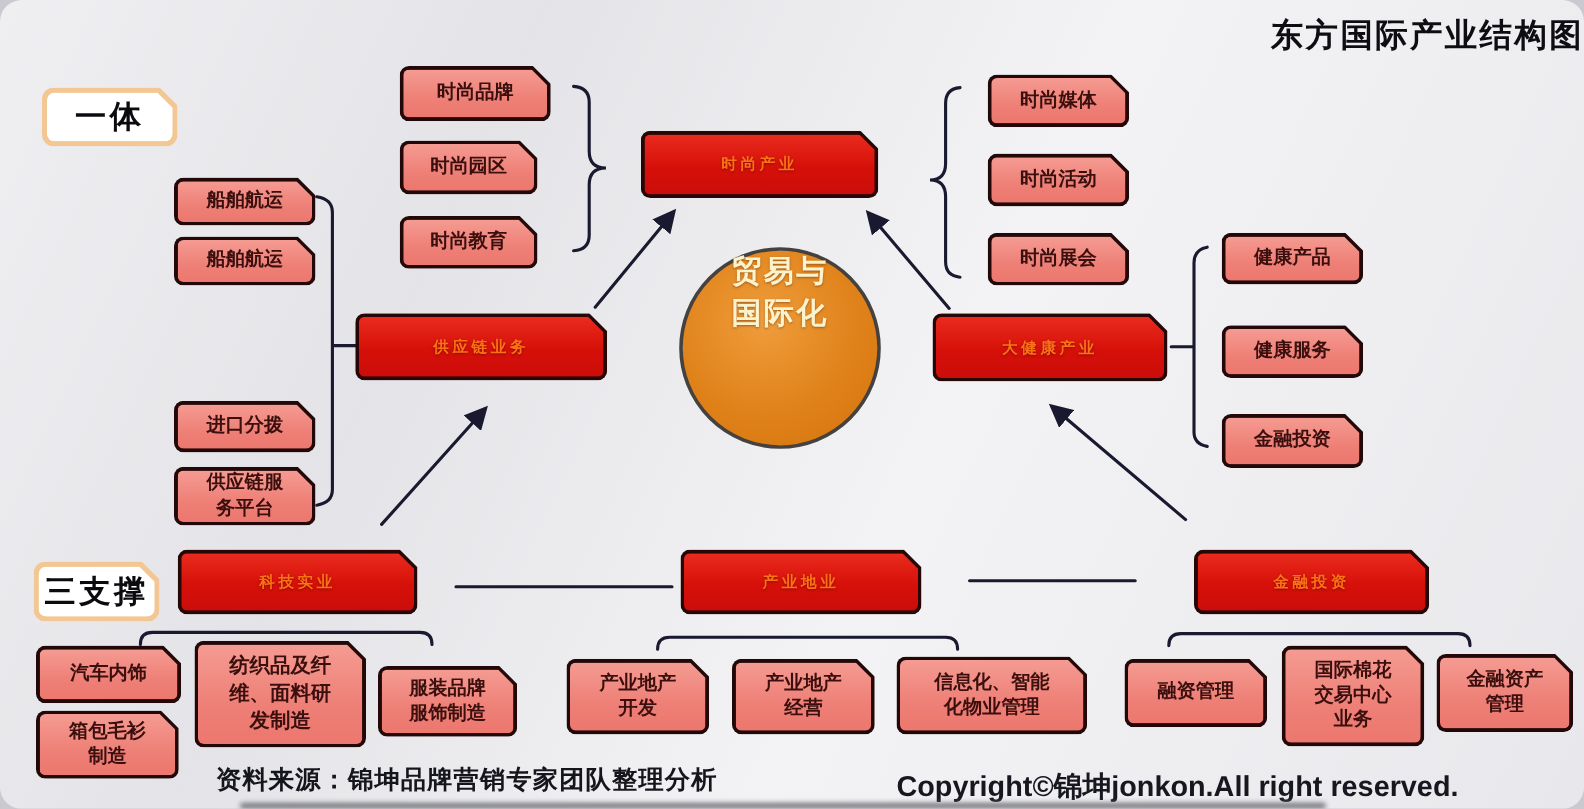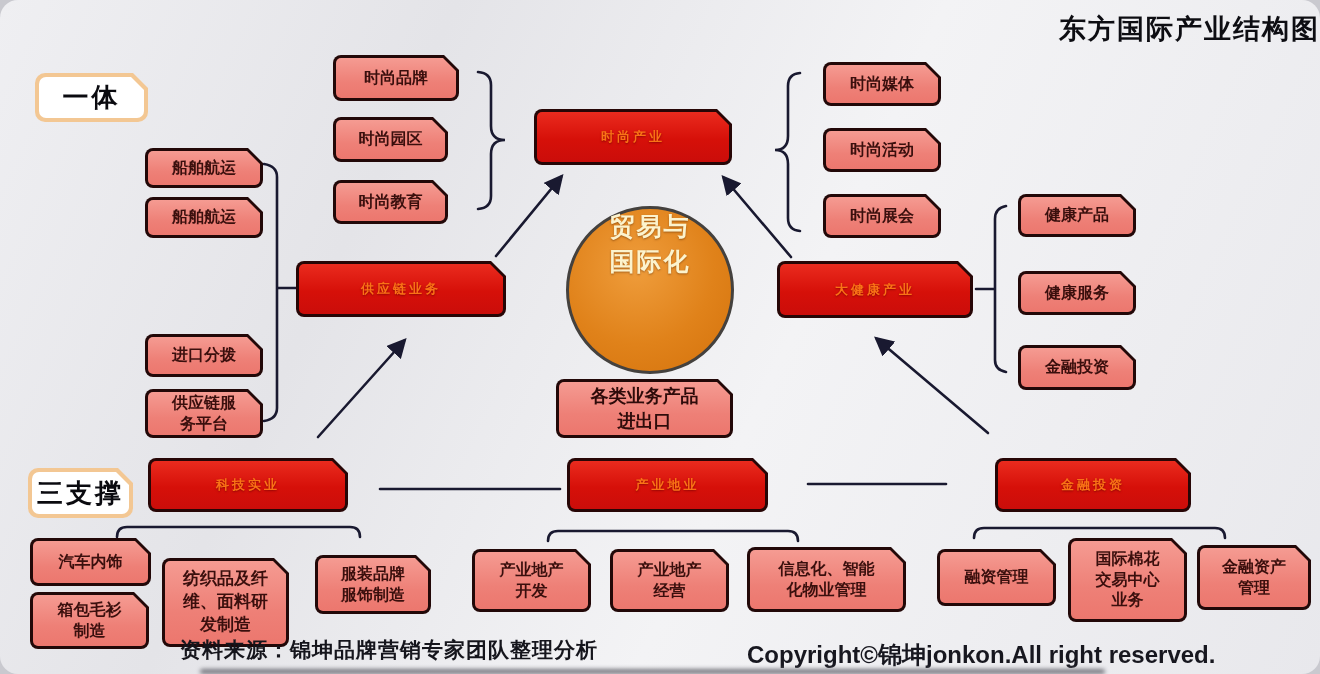--- a/index.html
+++ b/index.html
@@ -158,43 +158,39 @@
     </div>
   <div class="tag pink" style="left:1018px;top:345px;width:118px;height:45px">
       <span class="lbl">金融投资</span>
     </div>
 
   <div id="circle">
       <span class="lbl">贸易与
 国际化</span>
     </div>
 
-  <div class="tag pink big" style="left:556px;top:379px;width:177px;height:59px">
-      <span class="lbl">各类业务产品
-进出口</span>
-    </div>
 
   <div class="tag red" style="left:148px;top:458px;width:200px;height:54px">
       <span class="lbl">科技实业</span>
     </div>
   <div class="tag red" style="left:567px;top:458px;width:201px;height:54px">
       <span class="lbl">产业地业</span>
     </div>
   <div class="tag pink" style="left:30px;top:538px;width:121px;height:48px">
       <span class="lbl">汽车内饰</span>
     </div>
 
   <div class="tag red" style="left:995px;top:458px;width:196px;height:54px">
       <span class="lbl">金融投资</span>
     </div>
   <div class="tag pink" style="left:30px;top:592px;width:119px;height:57px">
       <span class="lbl">箱包毛衫
 制造</span>
     </div>
-  <div class="tag pink mid" style="left:162px;top:558px;width:127px;height:89px">
+  <div class="tag pink mid" style="left:162px;top:534px;width:143px;height:89px">
       <span class="lbl">纺织品及纤
 维、面料研
 发制造</span>
     </div>
   <div class="tag pink" style="left:315px;top:555px;width:116px;height:59px">
       <span class="lbl">服装品牌
 服饰制造</span>
     </div>
 
   <div class="tag pink" style="left:472px;top:549px;width:119px;height:63px">

